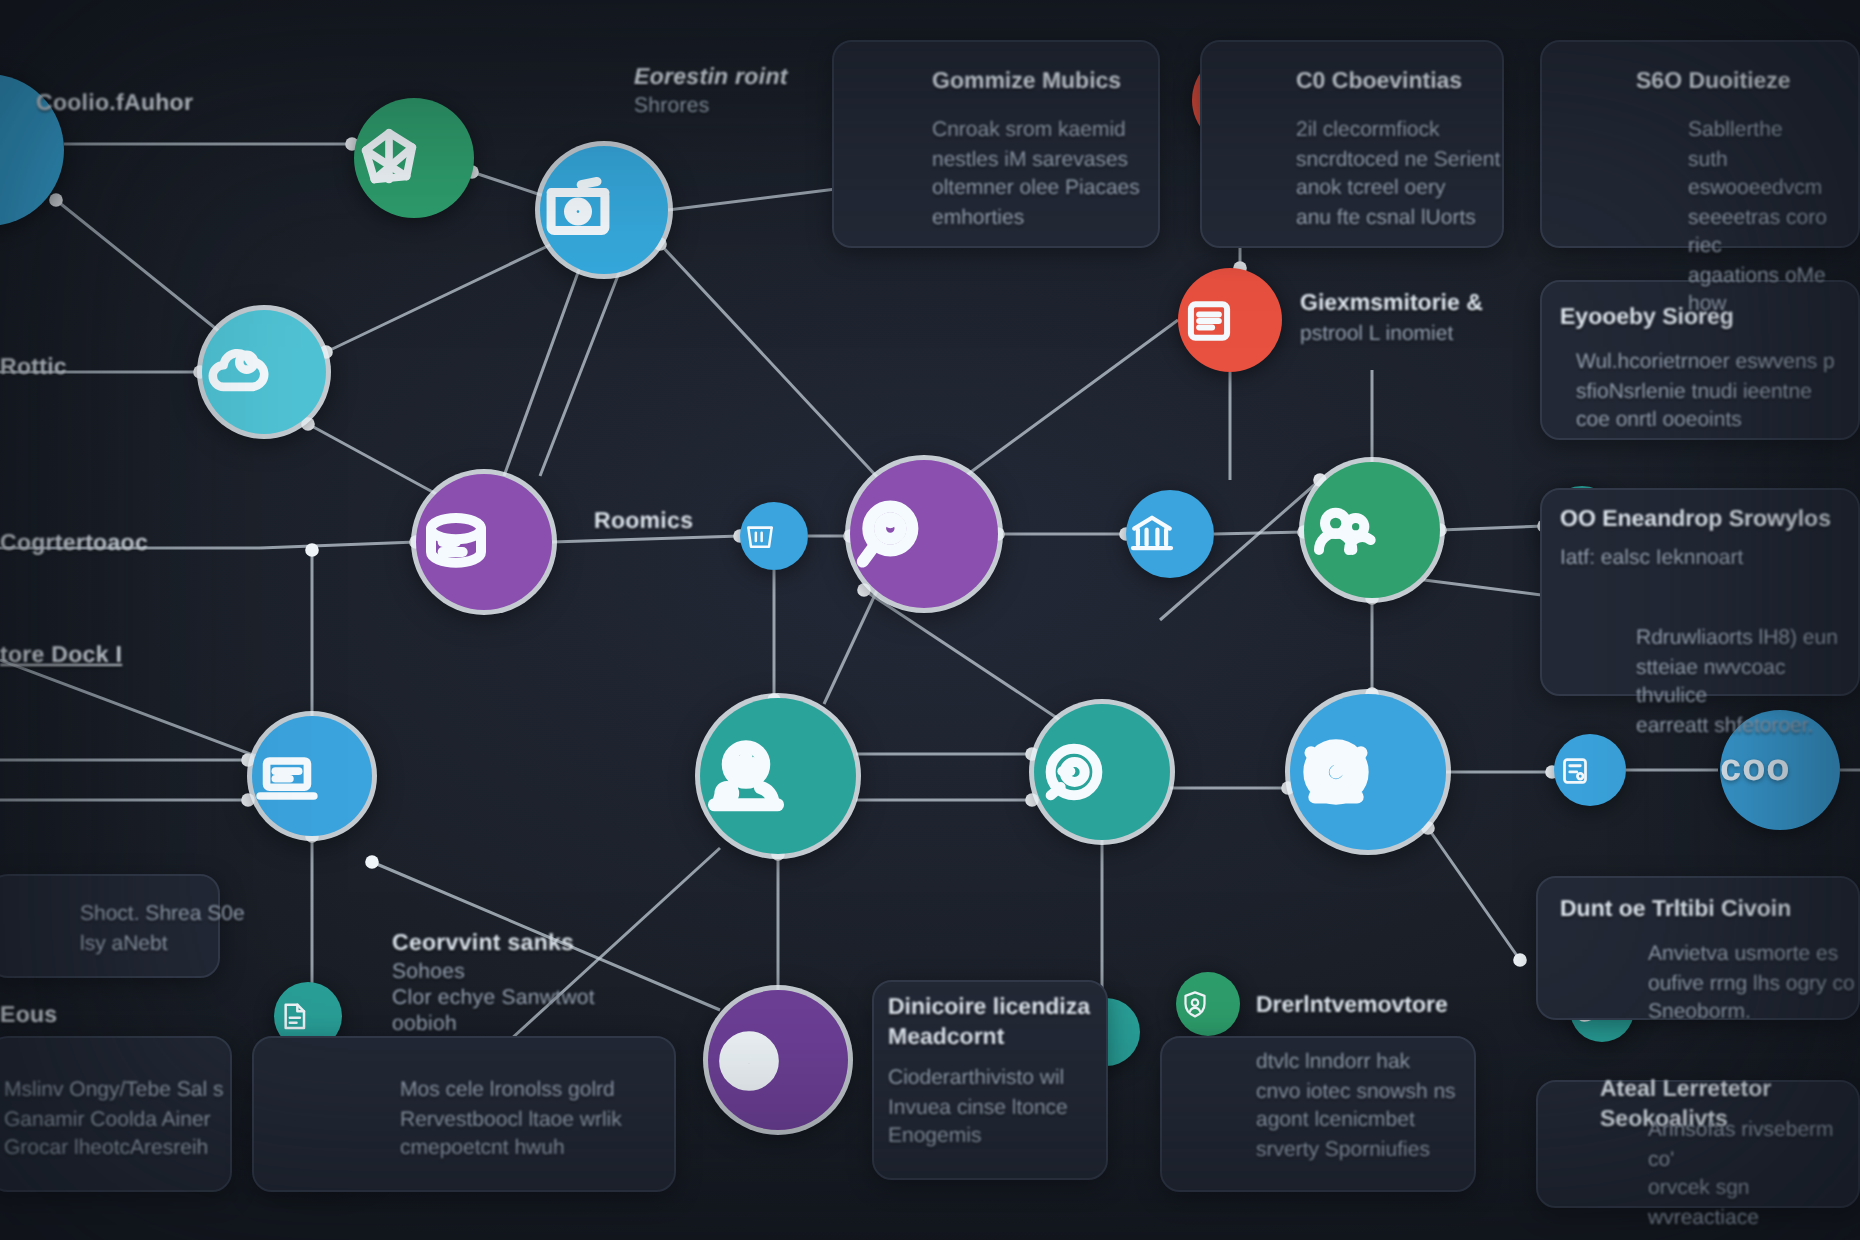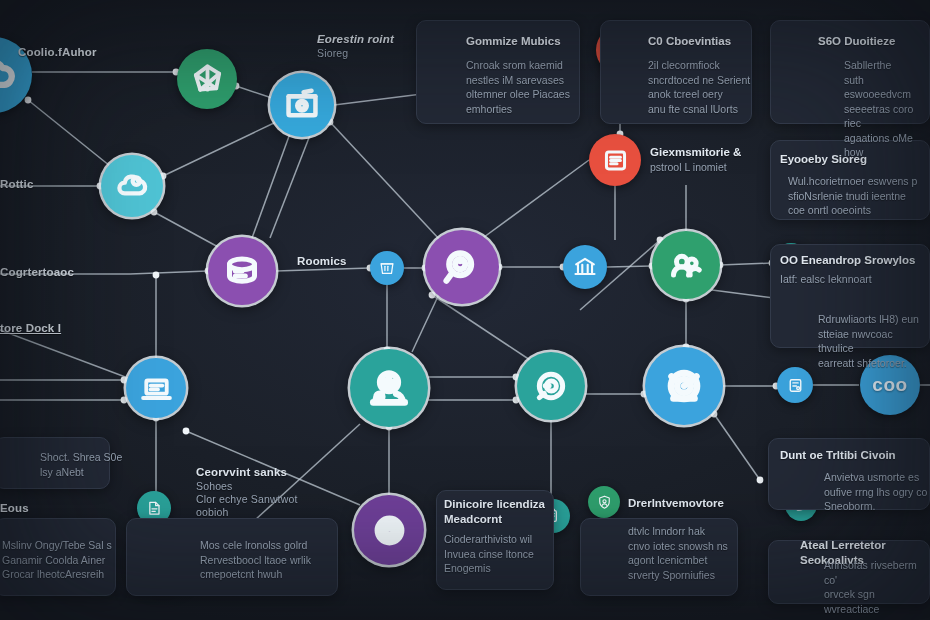--- a/index.html
+++ b/index.html
@@ -19,21 +19,21 @@
   }
   #edge-layer {
     position: absolute; left: 0; top: 0;
     width: 930px; height: 620px;
     pointer-events: none;
   }
   
   .node {
     position: absolute;
     border-radius: 50%;
-    display: flex; align-items: center; justify-content: center;
+    display: flex; align-items: center; 
     color: #f2f7fa;
     box-shadow: 0 2px 10px rgba(0,0,0,.45);
   }
   .node.ring { box-shadow: 0 0 0 2.5px rgba(235,243,248,.82), 0 3px 14px rgba(0,0,0,.5); }
   .node .glyph { display:block; }
   .node .glyph svg { display:block; }
   .node-text {
     font-weight: 700;
     letter-spacing: .5px;
     color: #eaf6ff;
@@ -663,21 +663,21 @@
       <div class="card" style="left: 768px; top: 540px; width: 162px; height: 64px;"></div>
     </div>
   <div id="label-layer">
       <div class="label" style="left: 18px; top: 46px;">Coolio.fAuhor</div>
       <div class="label" style="left: 0px; top: 178px;">Rottic</div>
       <div class="label" style="left: 0px; top: 266px;">Cogrtertoaoc</div>
       <div class="label" style="left: 0px; top: 322px; text-decoration: underline;">tore Dock I</div>
       <div class="label" style="left: 0px; top: 502px;">Eous</div>
       <div class="label" style="left: 297px; top: 255px;">Roomics</div>
       <div class="label" style="left: 317px; top: 33px; font-style: italic;">Eorestin roint</div>
-      <div class="label sub" style="left: 317px; top: 47px;">Sioreg</div>
+      <div class="label sub" style="left: 317px; top: 47px;">Shrores</div>
       <div class="label" style="left: 196px; top: 466px;">Ceorvvint sanks</div>
       <div class="label sub" style="left: 196px; top: 480px;">Sohoes</div>
       <div class="label sub" style="left: 196px; top: 493px;">Clor echye Sanwtwot</div>
       <div class="label sub" style="left: 196px; top: 506px;">oobioh</div>
       <div class="head-text" style="left: 466px; top: 34px;">Gommize Mubics</div>
       <div class="body-text" style="left: 466px; top: 58px;">Cnroak srom kaemid
 nestles iM sarevases
 oltemner olee Piacaes
 emhorties</div>
       <div class="head-text" style="left: 648px; top: 34px; text-align: center;">C0 Cboevintias</div>

